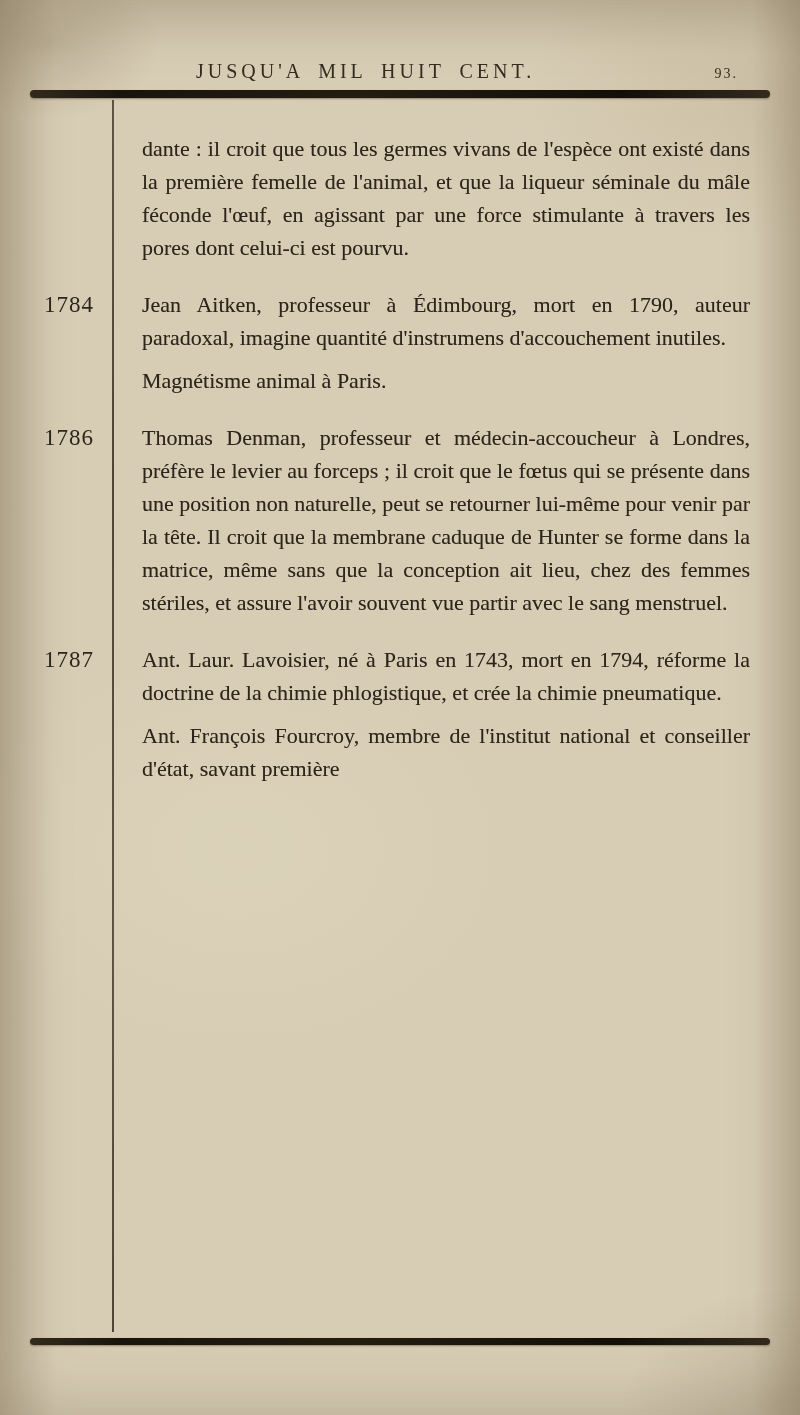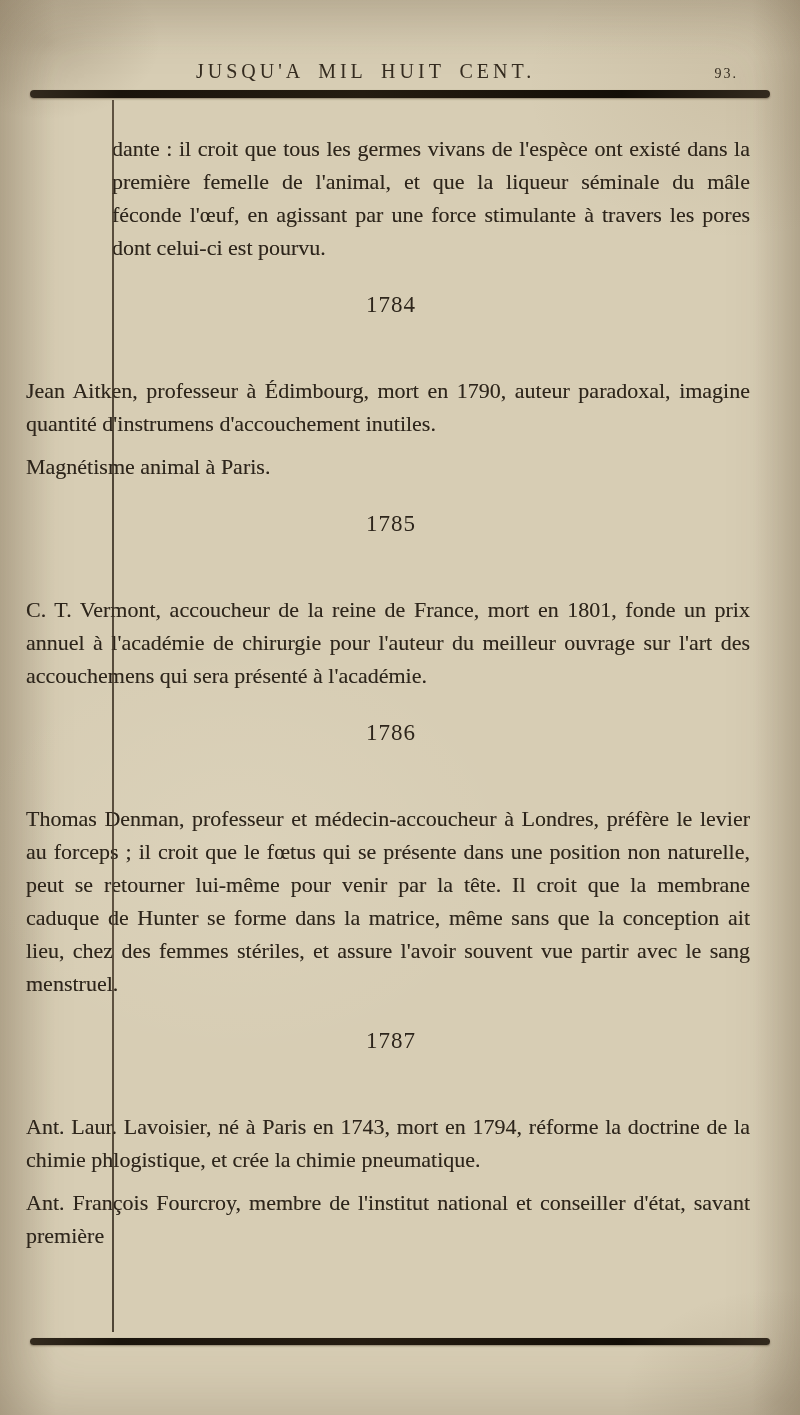--- a/index.html
+++ b/index.html
@@ -73,34 +73,35 @@
     position: absolute;
     left: 112px;
     top: 2px;
     bottom: 6px;
     width: 2px;
     background: linear-gradient(to bottom, #4a3d2d, #372d20 30%, #4a3d2d 70%, #372d20);
     opacity: 0.85;
   }
 
   .entry { display: flex; }
-  .entry + .entry { margin-top: 24px; flex-direction: column; }
+  .entry + .entry { margin-top: 24px; }
   .entry.big-gap { }
 
   .year {
     flex: 0 0 86px;
     text-align: center;
     font-size: 23px;
     line-height: 33px;
     letter-spacing: 1px;
     color: #2e261c;
   }
 
   .text {
     flex: 1;
+    padding-left: 30px;
     padding-right: 6px;
     font-size: 22px;
     line-height: 33px;
     text-align: justify;
     color: #2d251b;
     text-shadow: 0 0 0.6px rgba(45,37,27,0.35);
   }
   .text p + p { margin-top: 10px; }
 </style>
 </head>
@@ -126,26 +127,20 @@
     </div>
 
     <div class="entry">
       <div class="year">1784</div>
       <div class="text">
         <p>Jean Aitken, professeur à Édimbourg, mort en 1790, auteur paradoxal, imagine quantité d'instrumens d'accouchement inutiles.</p>
         <p>Magnétisme animal à Paris.</p>
       </div>
     </div>
 
-    <div class="entry">
-      <div class="year">1785</div>
-      <div class="text">
-        <p>C. T. Vermont, accoucheur de la reine de France, mort en 1801, fonde un prix annuel à l'académie de chirurgie pour l'auteur du meilleur ouvrage sur l'art des accouchemens qui sera présenté à l'académie.</p>
-      </div>
-    </div>
 
     <div class="entry">
       <div class="year">1786</div>
       <div class="text">
         <p>Thomas Denman, professeur et médecin-accoucheur à Londres, préfère le levier au forceps ; il croit que le fœtus qui se présente dans une position non naturelle, peut se retourner lui-même pour venir par la tête. Il croit que la membrane caduque de Hunter se forme dans la matrice, même sans que la conception ait lieu, chez des femmes stériles, et assure l'avoir souvent vue partir avec le sang menstruel.</p>
       </div>
     </div>
 
     <div class="entry big-gap">
       <div class="year">1787</div>

